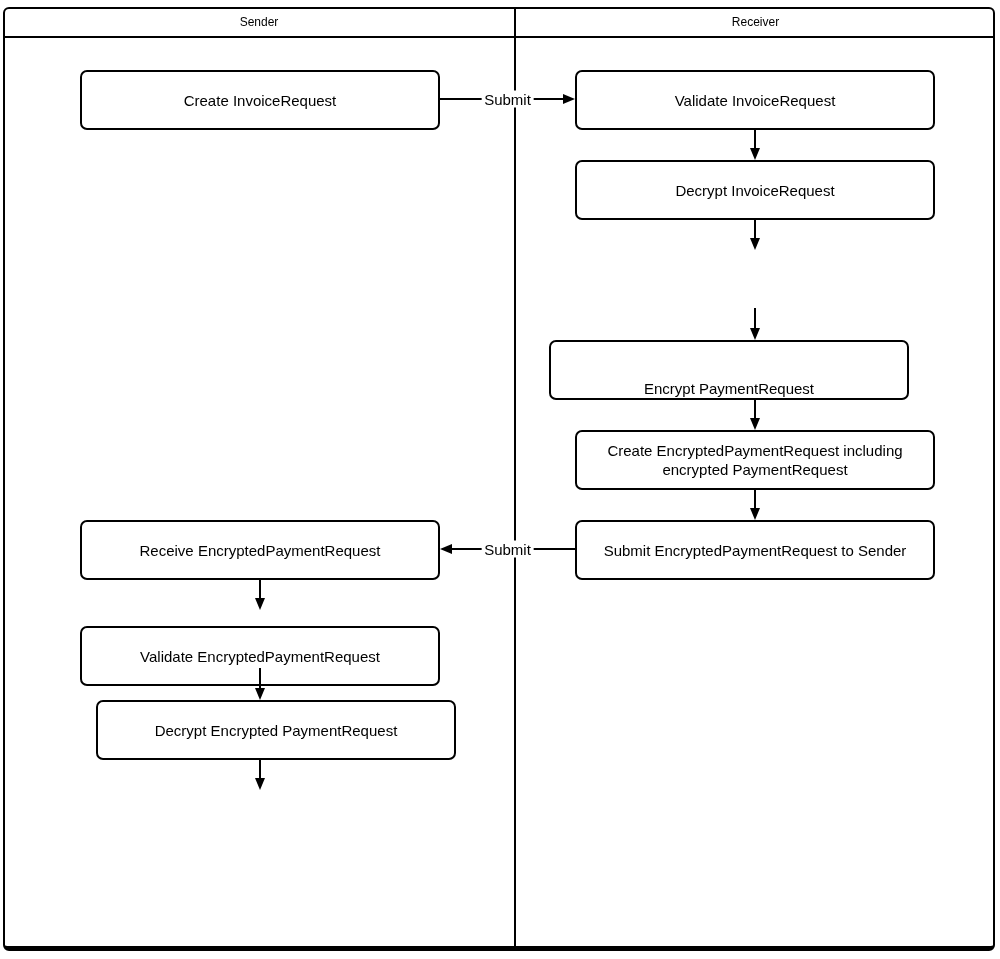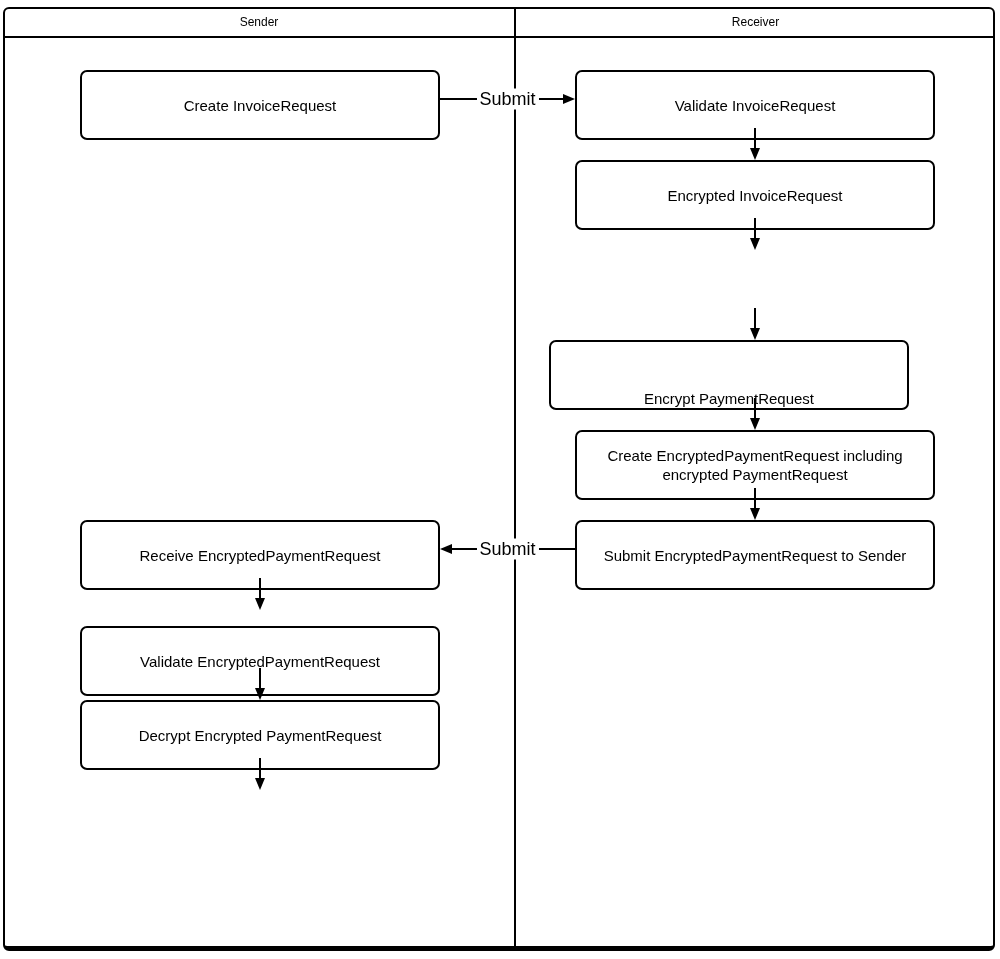--- a/index.html
+++ b/index.html
@@ -42,21 +42,21 @@
     position: absolute;
     top: 7px; height: 30px;
     line-height: 30px;
     text-align: center;
     font-size: 12px;
   }
   .lane-header.sender { left: 3px; width: 512px; }
   .lane-header.receiver { left: 516px; width: 479px; }
   .node {
     position: absolute;
-    width: 360px; height: 70px;
+    width: 360px; height: 60px;
     box-sizing: border-box;
     border: 2px solid #000000;
     border-radius: 7px;
     background: #ffffff;
     display: flex;
     align-items: center;
     justify-content: center;
     text-align: center;
     font-size: 15px;
     line-height: 19px;
@@ -100,21 +100,21 @@
     border-top: 5px solid transparent;
     border-bottom: 5px solid transparent;
     border-right: 12px solid #000000;
   }
   .flow-label {
     position: absolute;
     left: 50%; top: 50%;
     transform: translate(-50%, -50%);
     background: #ffffff;
     padding: 0 3px;
-    font-size: 18px;
+    font-size: 15px;
     white-space: nowrap;
     z-index: 2;
   }
 </style>
 </head>
 <body>
 
 <div class="canvas">
 
   <div class="frame"></div>
@@ -130,29 +130,29 @@
 
   <div class="node" style="left:80px; top:70px;">
     <span>Create InvoiceRequest</span>
   </div>
   <div class="node" style="left:80px; top:520px;">
     <span>Receive EncryptedPaymentRequest</span>
   </div>
   <div class="node" style="left:80px; top:610px;margin-top:16px;">
     <span>Validate EncryptedPaymentRequest</span>
   </div>
-  <div class="node" style="left:80px; top:700px;">
+  <div class="node" style="left:96px; top:700px;">
     <span>Decrypt Encrypted PaymentRequest</span>
   </div>
 
   <div class="node" style="left:575px; top:70px;">
     <span>Validate InvoiceRequest</span>
   </div>
   <div class="node" style="left:575px; top:160px;">
-    <span>Encrypted InvoiceRequest</span>
+    <span>Decrypt InvoiceRequest</span>
   </div>
   <div class="node" style="left:549px; top:340px;align-items:flex-end;">
     <span>Encrypt PaymentRequest</span>
   </div>
   <div class="node" style="left:575px; top:430px;">
     <span>Create EncryptedPaymentRequest including encrypted PaymentRequest</span>
   </div>
   <div class="node" style="left:575px; top:520px;">
     <span>Submit EncryptedPaymentRequest to Sender</span>
   </div>

